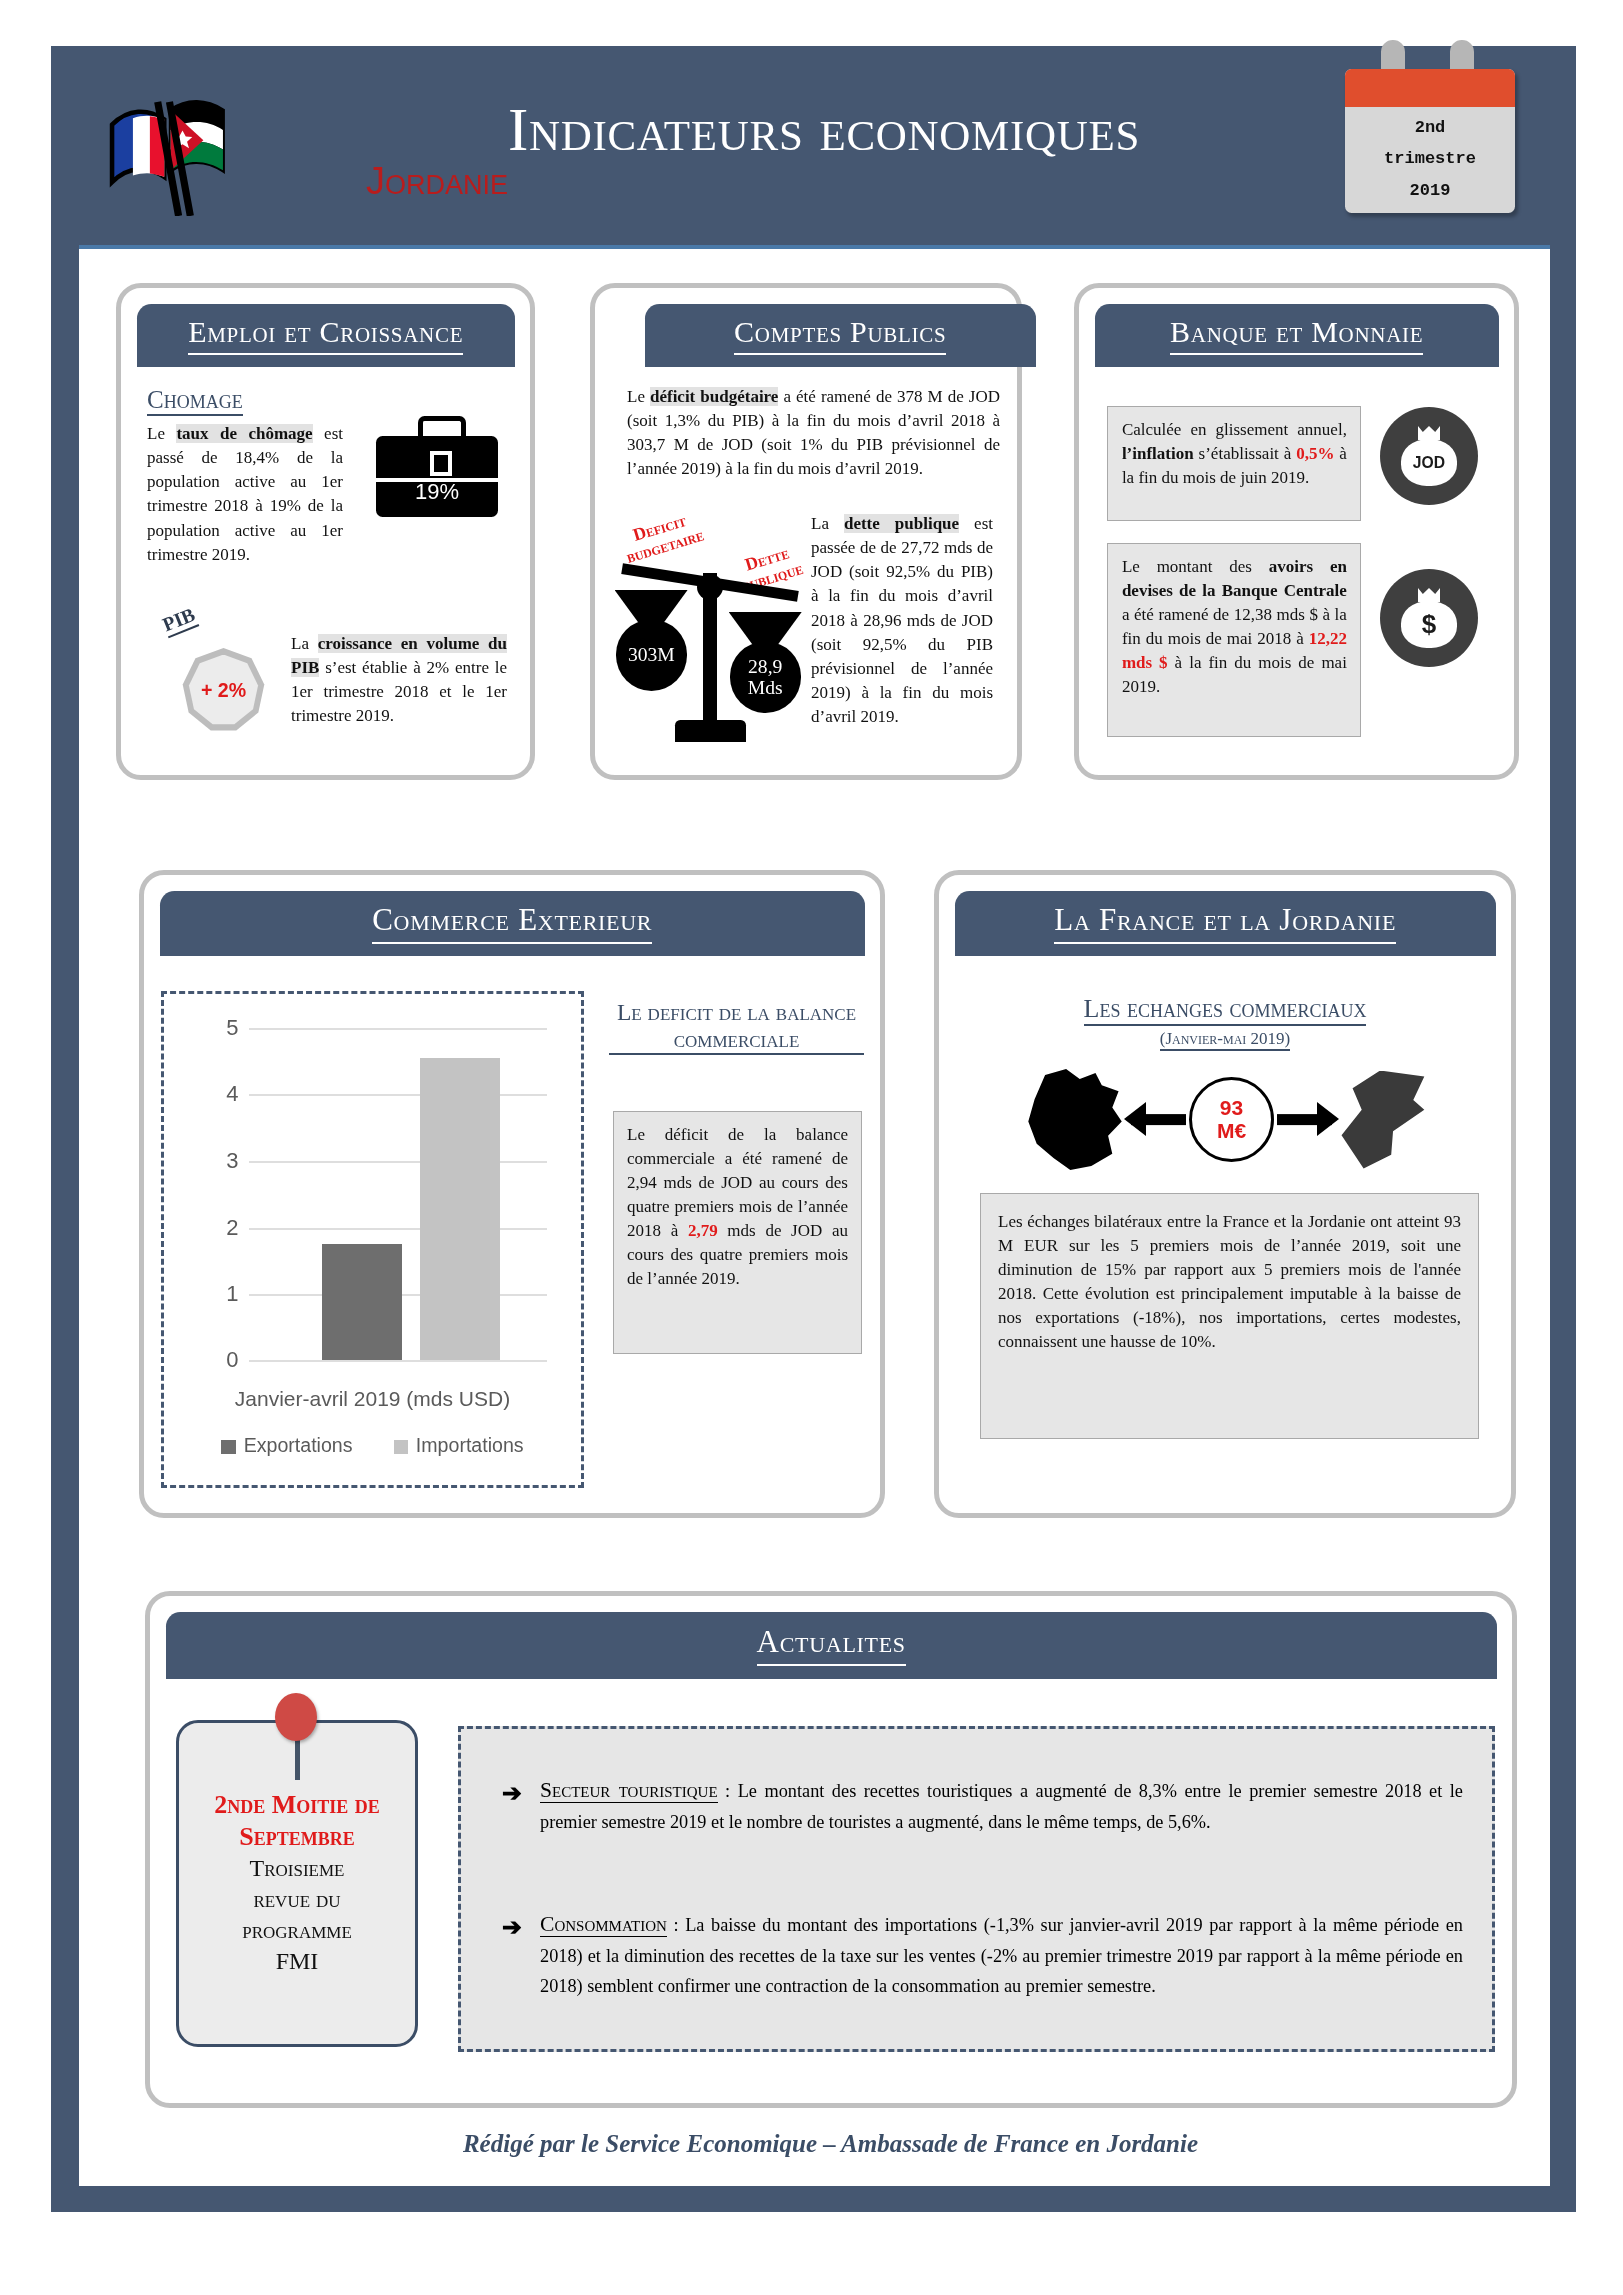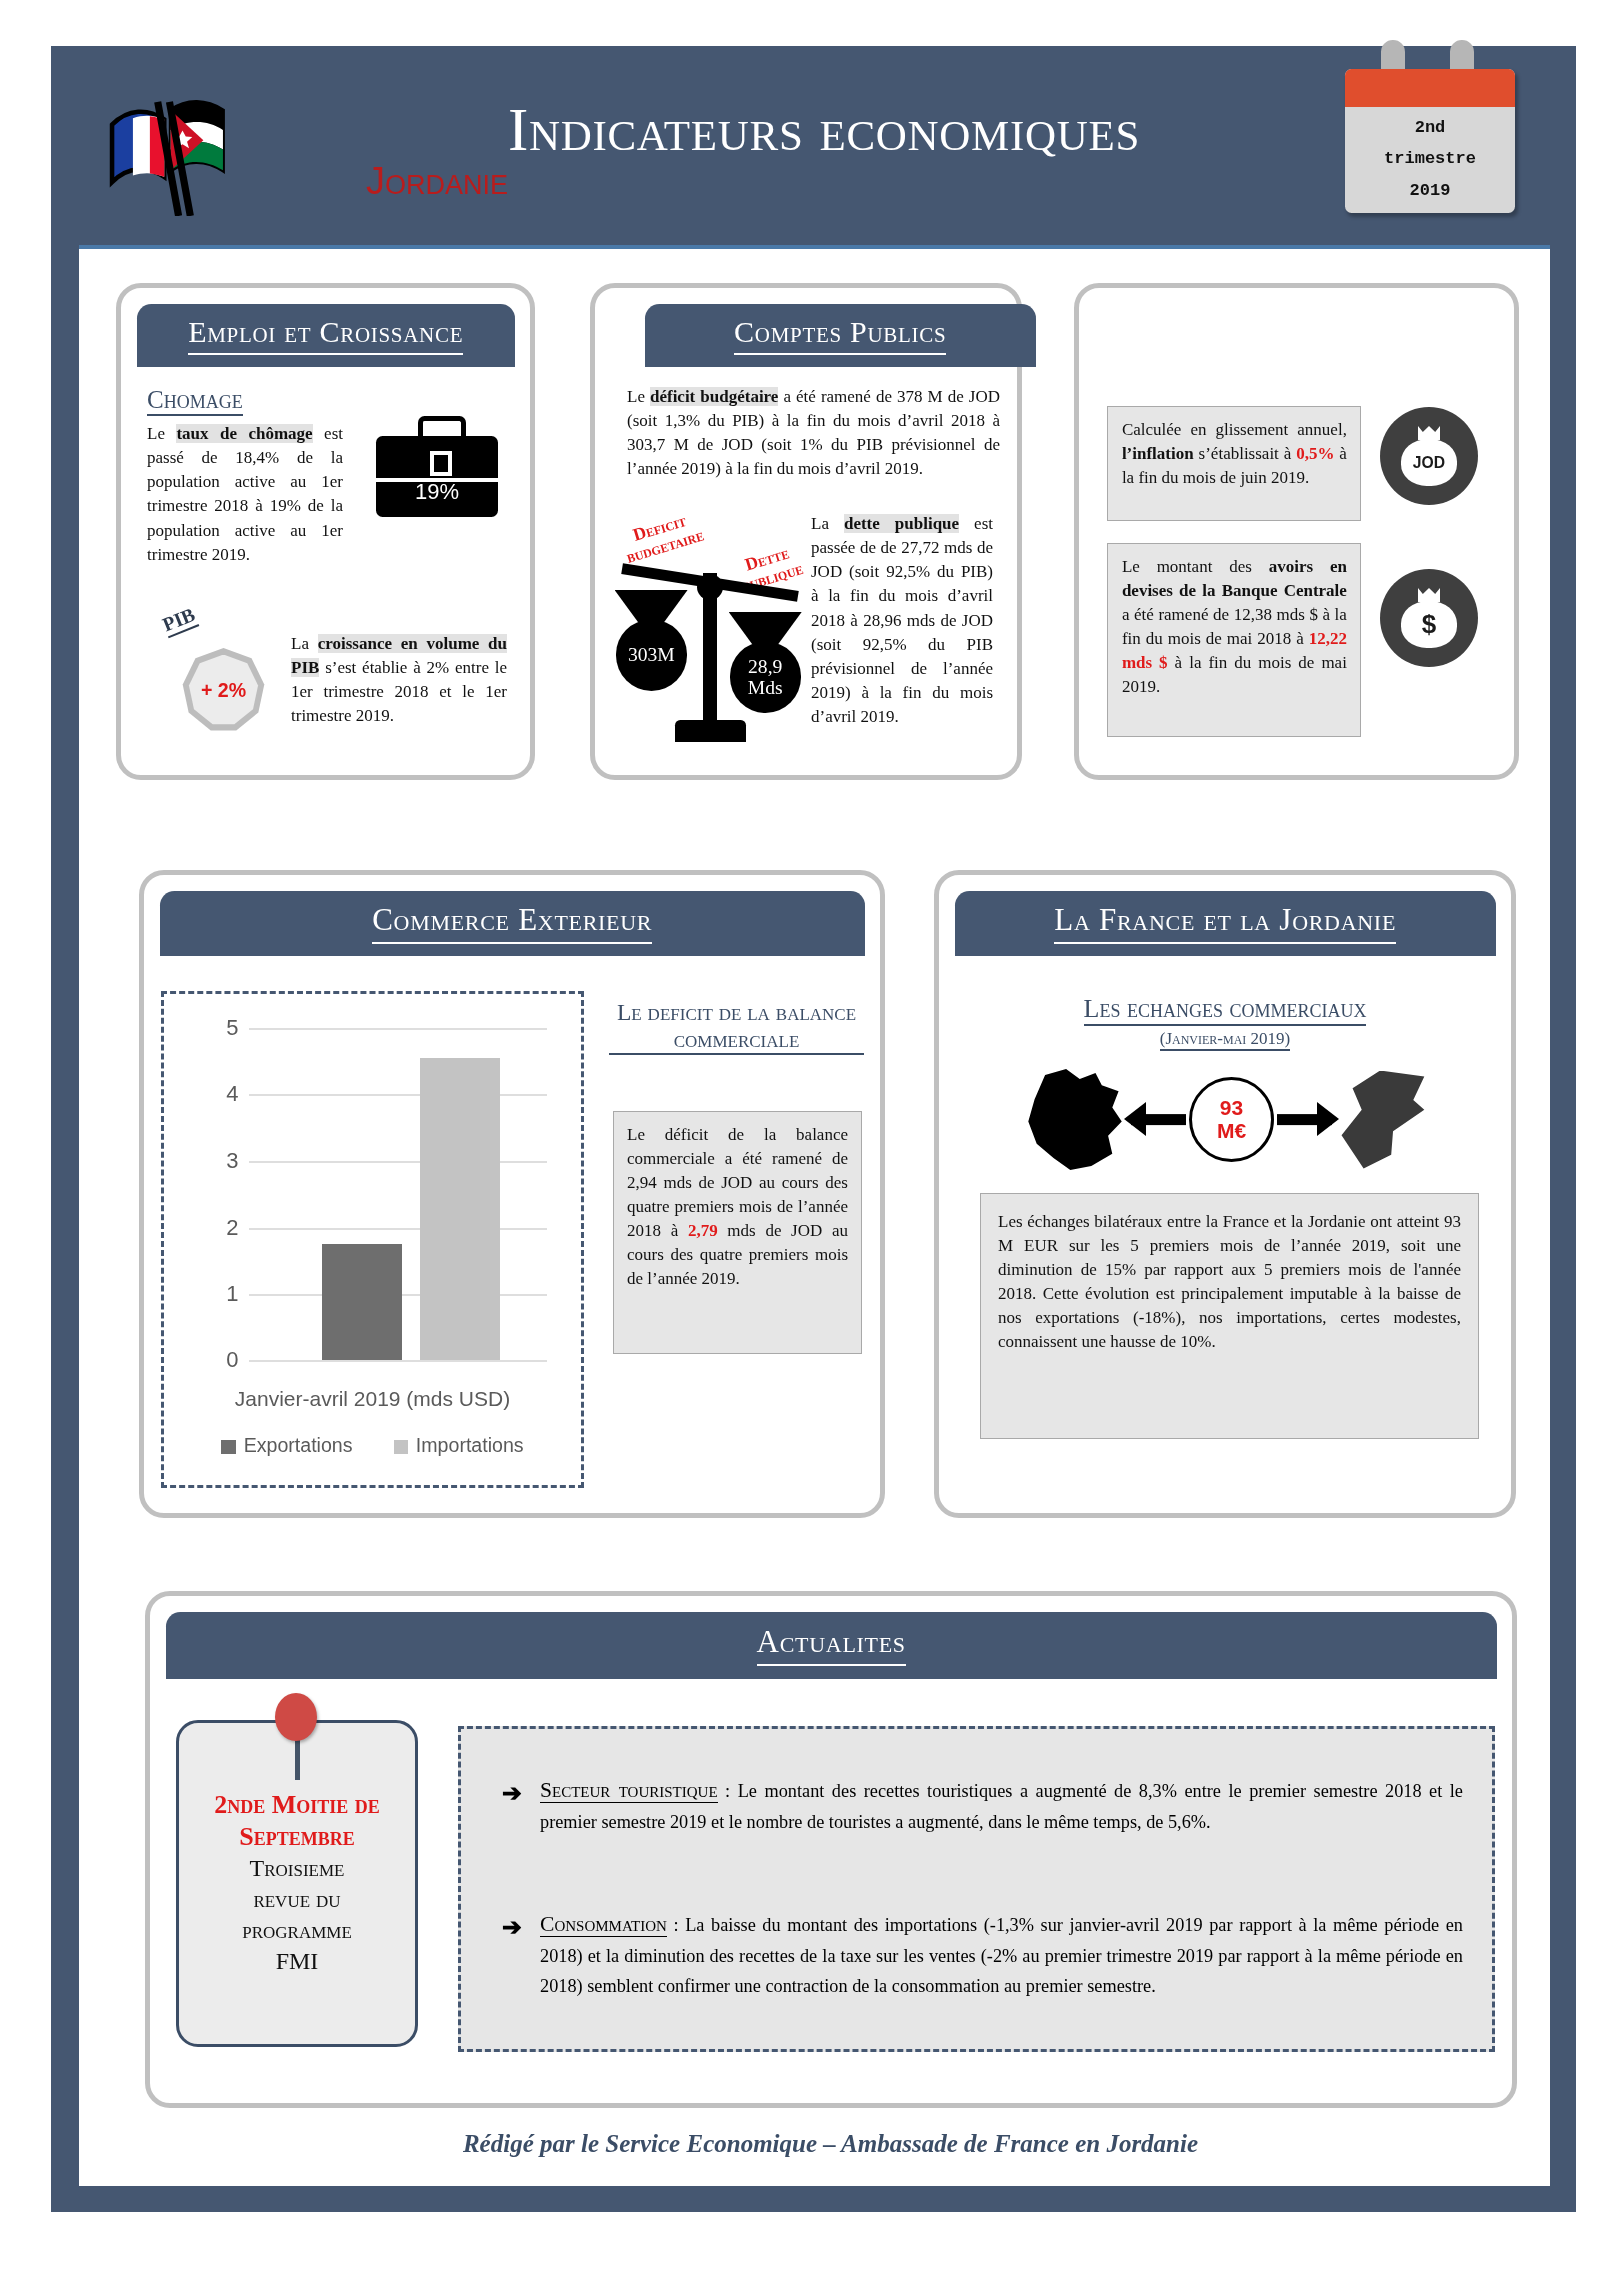--- a/index.html
+++ b/index.html
@@ -229,20 +229,23 @@
         <div>M</div>
       </div>
       <div class="sc-ballR">
         <div>28,9</div>
         <div>Mds</div>
       </div>
     </div>
   </div>
 
   <div class="card" style="left:1074px;top:283px;width:445px;height:497px;">
+    <div class="card-hdr" style="left:15.7px;top:15.7px;width:calc(100% - 31px);height:63px;font-size:30px;">
+      <span>Banque et Monnaie</span>
+    </div>
 
     <div class="greybox" style="left:27.5px;top:118px;width:254px;height:115px;">
       <div class="ctext" style="left:14.4px;top:10.5px;width:225px;">
         <span>Calculée en glissement annuel, </span><b>l’inflation</b><span> s’établissait à </span><span class="red">0,5%</span><span> à la fin du mois de juin 2019.</span>
       </div>
     </div>
 
     <div class="bag-wrap" style="left:301px;top:119px;">
       <div class="bag">
         <div class="bag-neck"></div>

